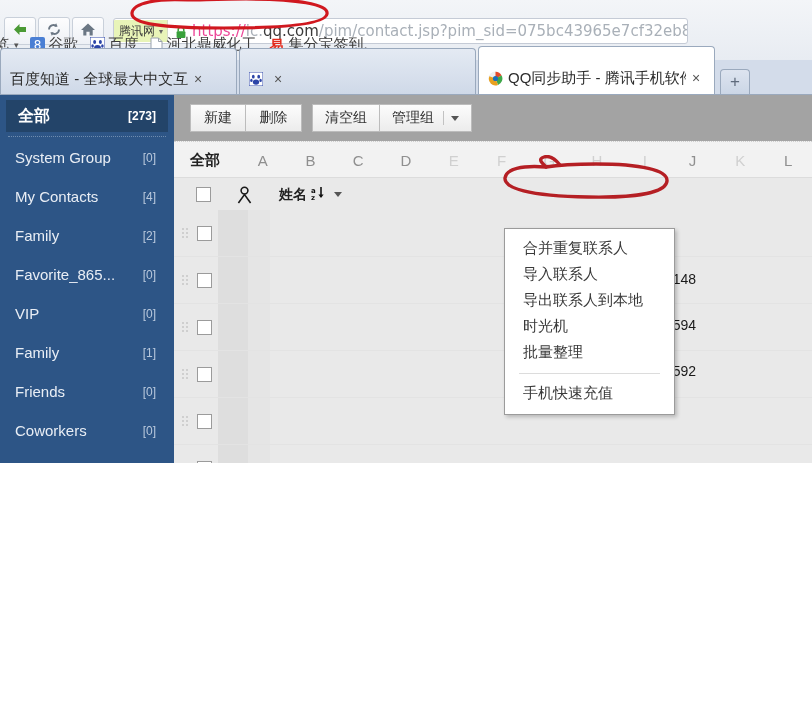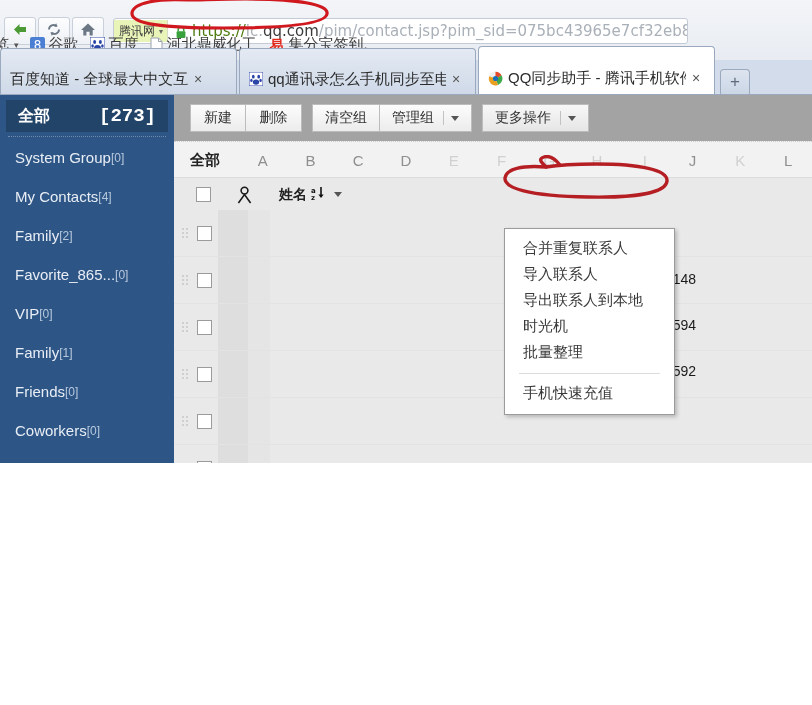--- a/index.html
+++ b/index.html
@@ -41,21 +41,21 @@
   }
   .site-chip .caret{margin-left:4px;font-size:8px;color:#666;}
   .lock{
     width:12px;height:13px;margin:0 5px 0 7px;flex:0 0 auto;
   }
   .urltext{
     font-size:15px;color:#a9b0b8;white-space:nowrap;letter-spacing:0px;
     font-family:"DejaVu Sans",sans-serif;
   }
   .urltext .dom{color:#3a3a3a;}
-  .urltext .scheme{color:#4d7c0f;}
+  .urltext .scheme{color:#ec4899;}
 
   
   .bookmarks{
     position:absolute;left:0;top:30px;width:812px;height:29px;
     display:flex;align-items:center;font-size:15px;color:#3c3c3c;
   }
   .bm{display:flex;align-items:center;margin-right:11px;cursor:pointer;white-space:nowrap;}
   .bm .bmico{margin-right:4px;display:flex;align-items:center;}
   .bm-first{margin-left:-6px;}
 
@@ -100,24 +100,24 @@
   .sidebar{
     position:absolute;left:0;top:0;width:174px;height:368px;
     background:#2d5586;
   }
   .side-all{
     margin:5px 6px 0 6px;height:32px;background:#234469;
     display:flex;align-items:center;justify-content:space-between;
     padding:0 12px;box-sizing:border-box;cursor:pointer;
   }
   .side-all .lbl{color:#ffffff;font-size:16px;font-weight:bold;}
-  .side-all .cnt{color:#ffffff;font-size:19px;font-weight:bold;font-family:Liberation Mono, monospace;}
+  .side-all .cnt{color:#ffffff;font-size:12px;font-weight:bold;}
   .side-sep{height:1px;margin:4px 8px 0 8px;border-top:1px dotted #6f8cae;}
   .side-item{
-    height:39px;display:flex;align-items:center;
+    height:39px;display:flex;align-items:center;justify-content:space-between;
     padding:0 18px 0 15px;box-sizing:border-box;cursor:pointer;
   }
   .side-item .lbl{color:#e9eef5;font-size:15px;}
   .side-item .cnt{color:#b9c9dd;font-size:12px;}
 
   
   .main{
     position:absolute;left:174px;top:0;width:638px;height:368px;
     background:#f2f2f2;
   }
@@ -327,21 +327,20 @@
     <span class="tfav">
       <svg width="14" height="14" viewBox="0 0 15 15">
           <rect width="15" height="15" fill="#fff" stroke="#2b44a8"></rect>
           <ellipse cx="4.6" cy="5" rx="1.5" ry="2" fill="#2b44a8"></ellipse>
           <ellipse cx="10.4" cy="5" rx="1.5" ry="2" fill="#2b44a8"></ellipse>
           <ellipse cx="2.6" cy="9" rx="1.3" ry="1.7" fill="#2b44a8"></ellipse>
           <ellipse cx="12.4" cy="9" rx="1.3" ry="1.7" fill="#2b44a8"></ellipse>
           <ellipse cx="7.5" cy="10.8" rx="3.4" ry="2.8" fill="#2b44a8"></ellipse>
         </svg>
     </span>
-    <span class="tlabel">qq通讯录怎么手机同步至电</span>
     <span class="tclose">×</span>
   </div>
   <div class="tab active" style="margin-left:2px;width:238px;">
     <span class="tfav">
       <svg width="15" height="15" viewBox="0 0 15 15">
           <circle cx="7.5" cy="7.5" r="7" fill="#f0f0f0"></circle>
           <path d="M7.5 .8 A6.7 6.7 0 0 1 13.6 4.6 L7.5 7.5 Z" fill="#e44a2a"></path>
           <path d="M13.6 4.6 A6.7 6.7 0 0 1 10 14 L7.5 7.5 Z" fill="#3fa84a"></path>
           <path d="M10 14 A6.7 6.7 0 0 1 1.4 5.2 L7.5 7.5 Z" fill="#e8a01e"></path>
           <circle cx="7.5" cy="7.5" r="2.6" fill="#1b6fb8"></circle>
@@ -400,27 +399,20 @@
 
     <div class="toolbar">
       <div class="tbgroup">
         <div class="tbtn">新建</div>
         <div class="tbtn">删除</div>
       </div>
       <div class="tbgroup">
         <div class="tbtn">清空组</div>
         <div class="tbtn split">
           <span>管理组</span>
-          <span class="divline"></span>
-          <span class="arrow"></span>
-        </div>
-      </div>
-      <div class="tbgroup">
-        <div class="tbtn split pressed">
-          <span>更多操作</span>
           <span class="divline"></span>
           <span class="arrow"></span>
         </div>
       </div>
     </div>
 
     <div class="alpha">
       <span class="a-all">全部</span>
       <span class="a-l">A</span>
       <span class="a-l">B</span>

